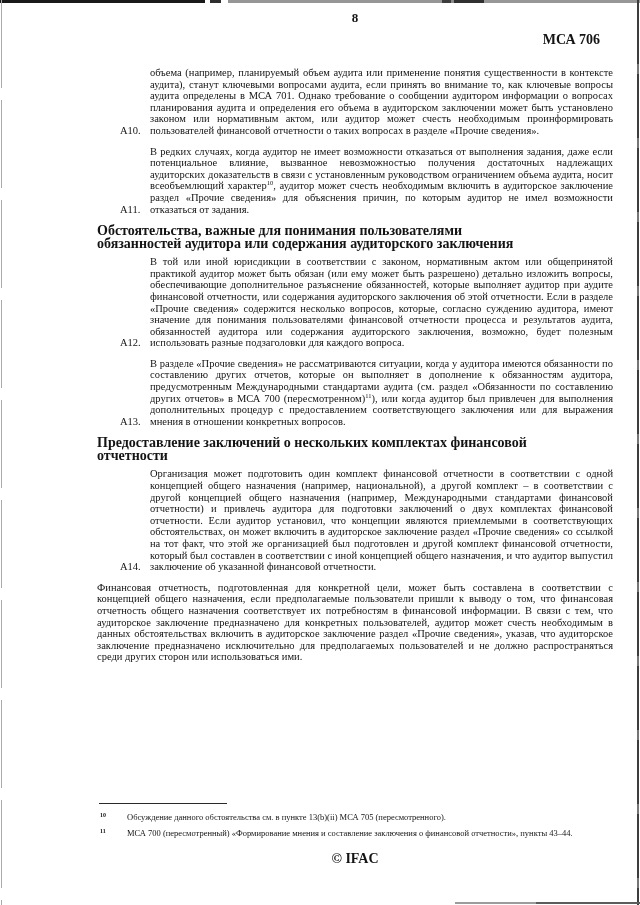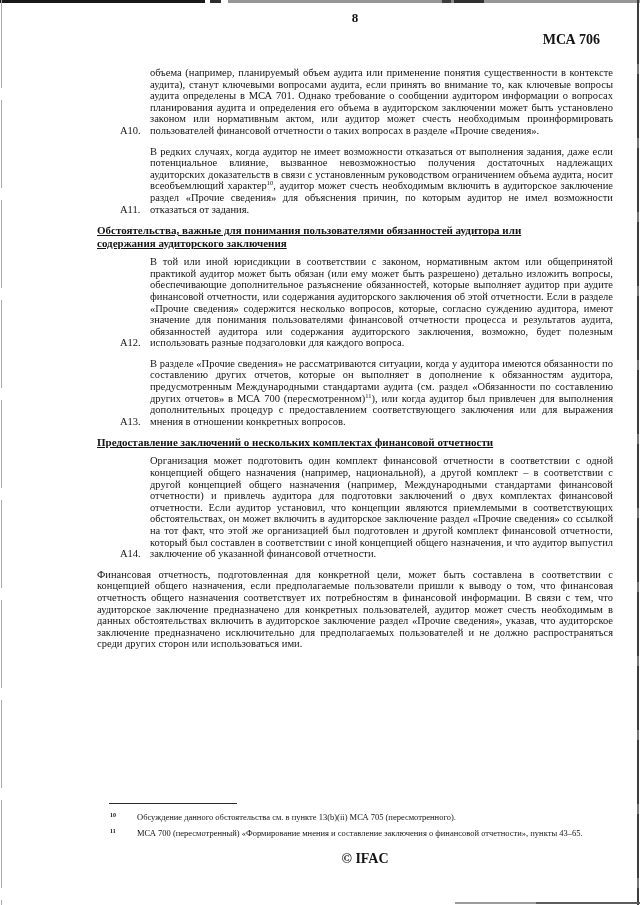--- a/index.html
+++ b/index.html
@@ -89,30 +89,29 @@
     flex: 1;
     text-align: justify;
     line-height: 11.6px;
   }
   .ptext sup, .pnum sup {
     font-size: 0.62em;
     line-height: 0;
   }
   .heading {
     font-weight: 700;
-    font-size: 11px;
+    font-size: 14px;
     line-height: 13px;
     margin: 7px 0 6px 0;
     max-width: 448px;
-    text-decoration: underline;
   }
   
   .footnotes {
     position: absolute;
-    left: 107px;
+    left: 97px;
     top: 803px;
     width: 516px;
   }
   .fn-sep {
     width: 128px;
     height: 0;
     border-top: 1.5px solid #2a2a2a;
     margin: 0 0 8px 2px;
   }
   .footnote {
@@ -193,18 +192,18 @@
   <footer class="footnotes">
     <div class="fn-sep"></div>
 
     <div class="footnote">
       <span class="fn-num">10</span>
       <div class="fn-text"><span>Обсуждение данного обстоятельства см. в пункте 13(b)(ii) МСА 705 (пересмотренного).</span></div>
     </div>
 
     <div class="footnote">
       <span class="fn-num">11</span>
-      <div class="fn-text"><span>МСА 700 (пересмотренный) </span><span style="">«Формирование мнения и составление заключения о финансовой отчетности»</span><span>, пункты 43–65.</span></div>
+      <div class="fn-text"><span>МСА 700 (пересмотренный) </span><span style="">«Формирование мнения и составление заключения о финансовой отчетности»</span><span>, пункты 43–44.</span></div>
     </div>
 
     <div class="copyright">© IFAC</div>
   </footer>
 </div>
 
 </body></html>

